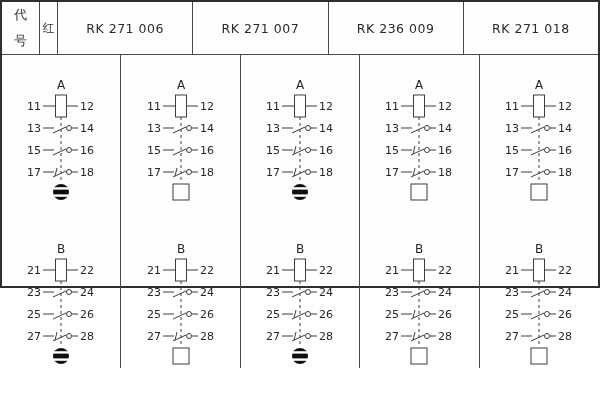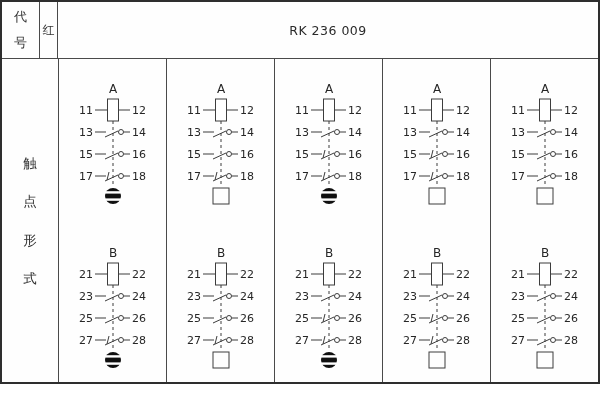--- a/index.html
+++ b/index.html
@@ -1,19 +1,19 @@
 <!DOCTYPE html>
 <html><head>
 <meta charset="utf-8">
 <style>
   * { margin:0; padding:0; box-sizing:border-box; }
   html,body { width:600px; height:400px; background:#fff; }
   body { font-family:"DejaVu Sans","Liberation Sans",sans-serif; color:#222; }
   .sheet {
-    position:relative; width:600px; height:384px;
+    position:relative; width:600px; height:288px;
     border:2px solid #2e2e2e; background:#fefefe;
     display:flex; flex-direction:column;
   }
   .header-row { display:flex; height:57px; border-bottom:1px solid #4a4a4a; }
   .body-row { display:flex; flex:1; }
   .cell { border-right:1px solid #4a4a4a; display:flex; align-items:center; justify-content:center; }
   .cell:last-child { border-right:none; }
   .code-cell { width:38px; }
   .code-cell .stack, .rowlabel-cell .stack {
     width:1.05em; word-break:break-all; text-align:center;
@@ -34,28 +34,34 @@
 <div class="sheet">
 
   <div class="header-row">
     <div class="cell code-cell">
       <span class="stack">代号</span>
     </div>
     <div class="cell color-cell">
       <span>红</span>
     </div>
     <div class="cell model-cell">
+      <span>RK 271 006</span>
+    </div>
+    <div class="cell model-cell">
+      <span>RK 271 007</span>
+    </div>
+    <div class="cell model-cell">
       <span>RK 236 009</span>
     </div>
+    <div class="cell model-cell">
+      <span>RK 271 018</span>
+    </div>
   </div>
 
   <div class="body-row">
-    <div class="cell rowlabel-cell">
-      <span class="stack">触点形式</span>
-    </div>
 
     <div id="diagram-columns" style="display:flex;flex:1;">
         <div class="cell diagram-cell">
           <svg width="106" height="128" viewBox="0 0 106 128" class="diagA">
             <text x="53" y="13" text-anchor="middle" font-size="12" fill="#262626">A</text>
             <text x="33" y="34" text-anchor="end" font-size="11" fill="#262626">11</text>
             <line x1="35" y1="30" x2="47" y2="30" stroke="#3c3c3c" stroke-width="1"></line>
             <rect x="47.5" y="19" width="11" height="22" fill="#fff" stroke="#3c3c3c" stroke-width="1"></rect>
             <line x1="59" y1="30" x2="70" y2="30" stroke="#3c3c3c" stroke-width="1"></line>
             <text x="72" y="34" text-anchor="start" font-size="11" fill="#262626">12</text>

